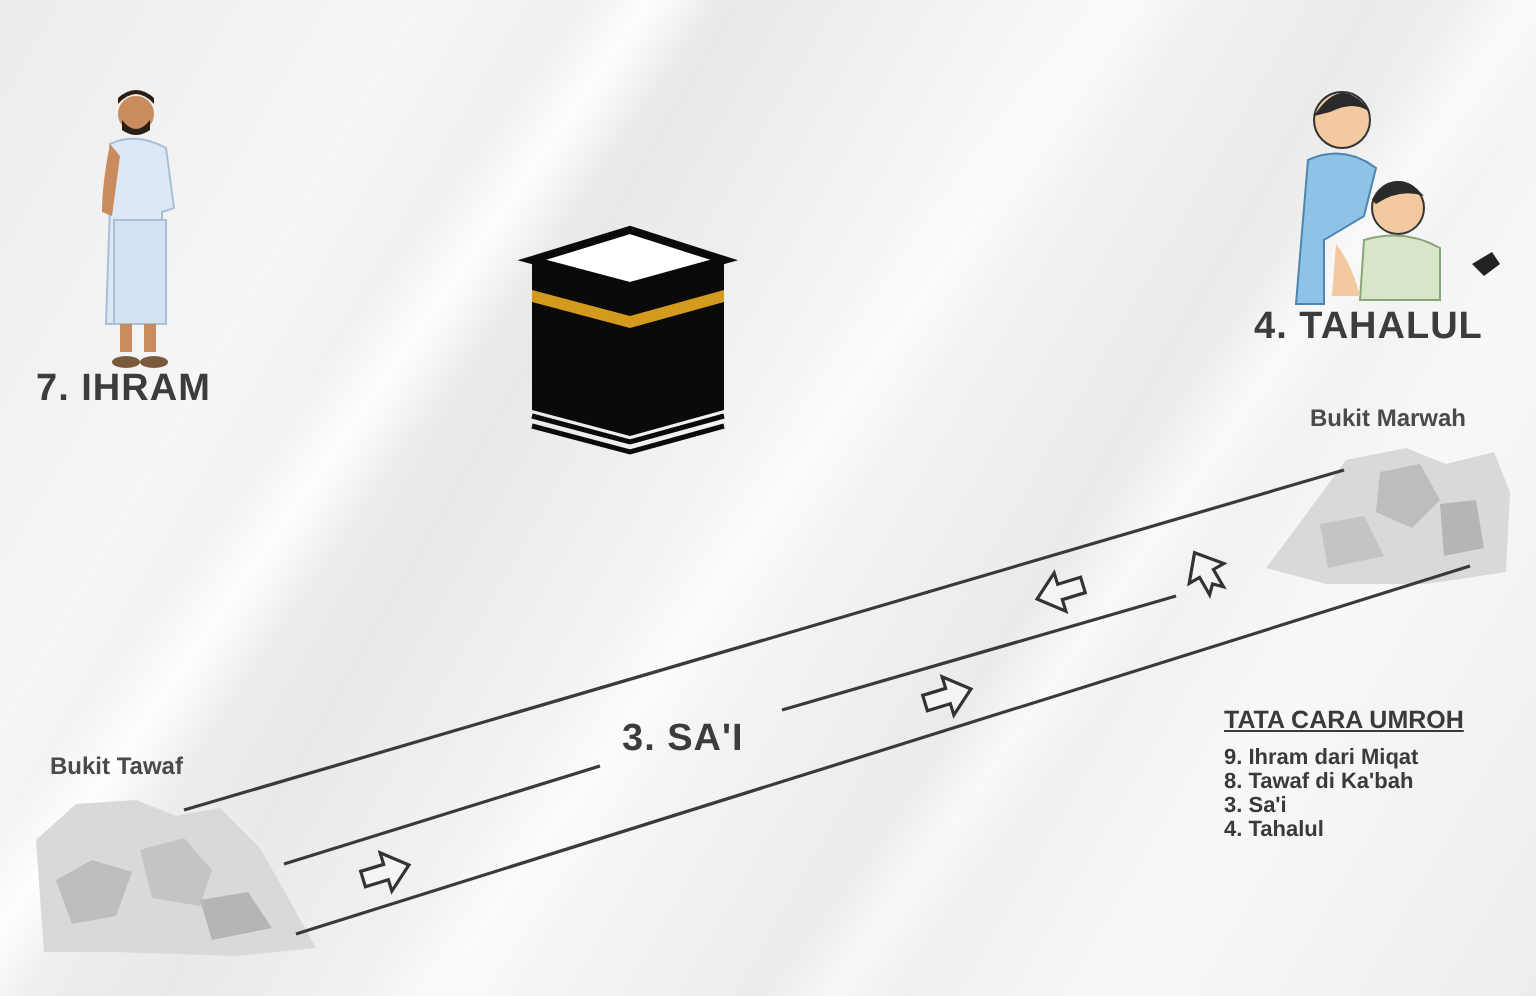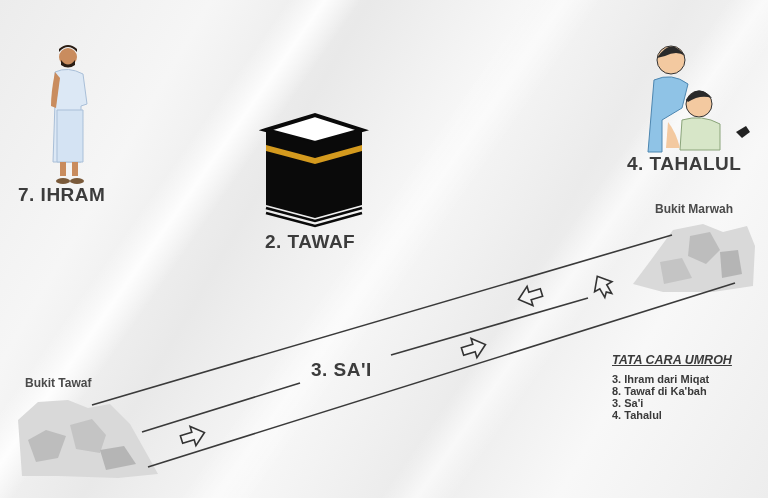--- a/index.html
+++ b/index.html
@@ -4,21 +4,21 @@
 <style>
   html,body{margin:0;padding:0;}
   body{width:768px;height:498px;overflow:hidden;font-family:"Liberation Sans",sans-serif;}
   .stage{position:relative;width:768px;height:498px;background:linear-gradient(120deg,#ececec 0%,#f6f6f6 20%,#e9e9e9 35%,#f7f7f7 50%,#ebebeb 65%,#f8f8f8 80%,#ededed 100%);overflow:hidden;}
   .streak{position:absolute;width:60px;height:900px;background:linear-gradient(90deg,rgba(255,255,255,0),rgba(255,255,255,0.9),rgba(255,255,255,0));transform:rotate(35deg);top:-200px;}
   svg.main{position:absolute;left:0;top:0;}
   .lbl{position:absolute;font-weight:bold;color:#3c3c3c;white-space:nowrap;}
   .step-title{font-size:19px;letter-spacing:0.5px;}
   .place{font-size:12px;color:#4a4a4a;}
   .legend{position:absolute;left:612px;top:353px;color:#3a3a3a;font-weight:bold;}
-  .legend .h{font-size:12.5px;text-decoration:underline;margin-bottom:6px;font-style:italic;}
+  .legend .h{font-size:12.5px;text-decoration:underline;margin-bottom:6px;}
   .legend .it{font-size:11px;line-height:12px;}
 </style>
 </head>
 <body>
 
 <div class="stage">
   <div class="streak" style="left:120px"></div>
   <div class="streak" style="left:360px;opacity:.6"></div>
   <div class="streak" style="left:560px;opacity:.7"></div>
 
@@ -85,27 +85,26 @@
     </g>
     <g transform="translate(530,296) rotate(-17)" stroke="#333" stroke-width="1.6" fill="#f4f4f4">
       <path d="M12 -4 h-12 v-6 l-12 10 12 10 v-6 h12z"></path>
     </g>
     <g transform="translate(604,284) rotate(-30)" stroke="#333" stroke-width="1.6" fill="#f4f4f4">
       <path d="M-6 12 v-10 h-6 l10 -12 10 12 h-6 v10 l-4 -4z"></path>
     </g>
   </svg>
 
   <div class="lbl step-title" style="left:18px;top:184px">7. IHRAM</div>
-  <div class="lbl step-title" style="left:265px;top:231px">2. TAWAF</div>
   <div class="lbl step-title" style="left:311px;top:359px">3. SA'I</div>
   <div class="lbl step-title" style="left:627px;top:153px">4. TAHALUL</div>
 
   <div class="lbl place" style="left:25px;top:376px">Bukit Tawaf</div>
   <div class="lbl place" style="left:655px;top:202px">Bukit Marwah</div>
 
   <div class="legend">
     <div class="h">TATA CARA UMROH</div>
-    <div class="it">3. Ihram dari Miqat</div>
+    <div class="it">9. Ihram dari Miqat</div>
     <div class="it">8. Tawaf di Ka'bah</div>
     <div class="it">3. Sa'i</div>
     <div class="it">4. Tahalul</div>
   </div>
 </div>
 
 </body></html>

